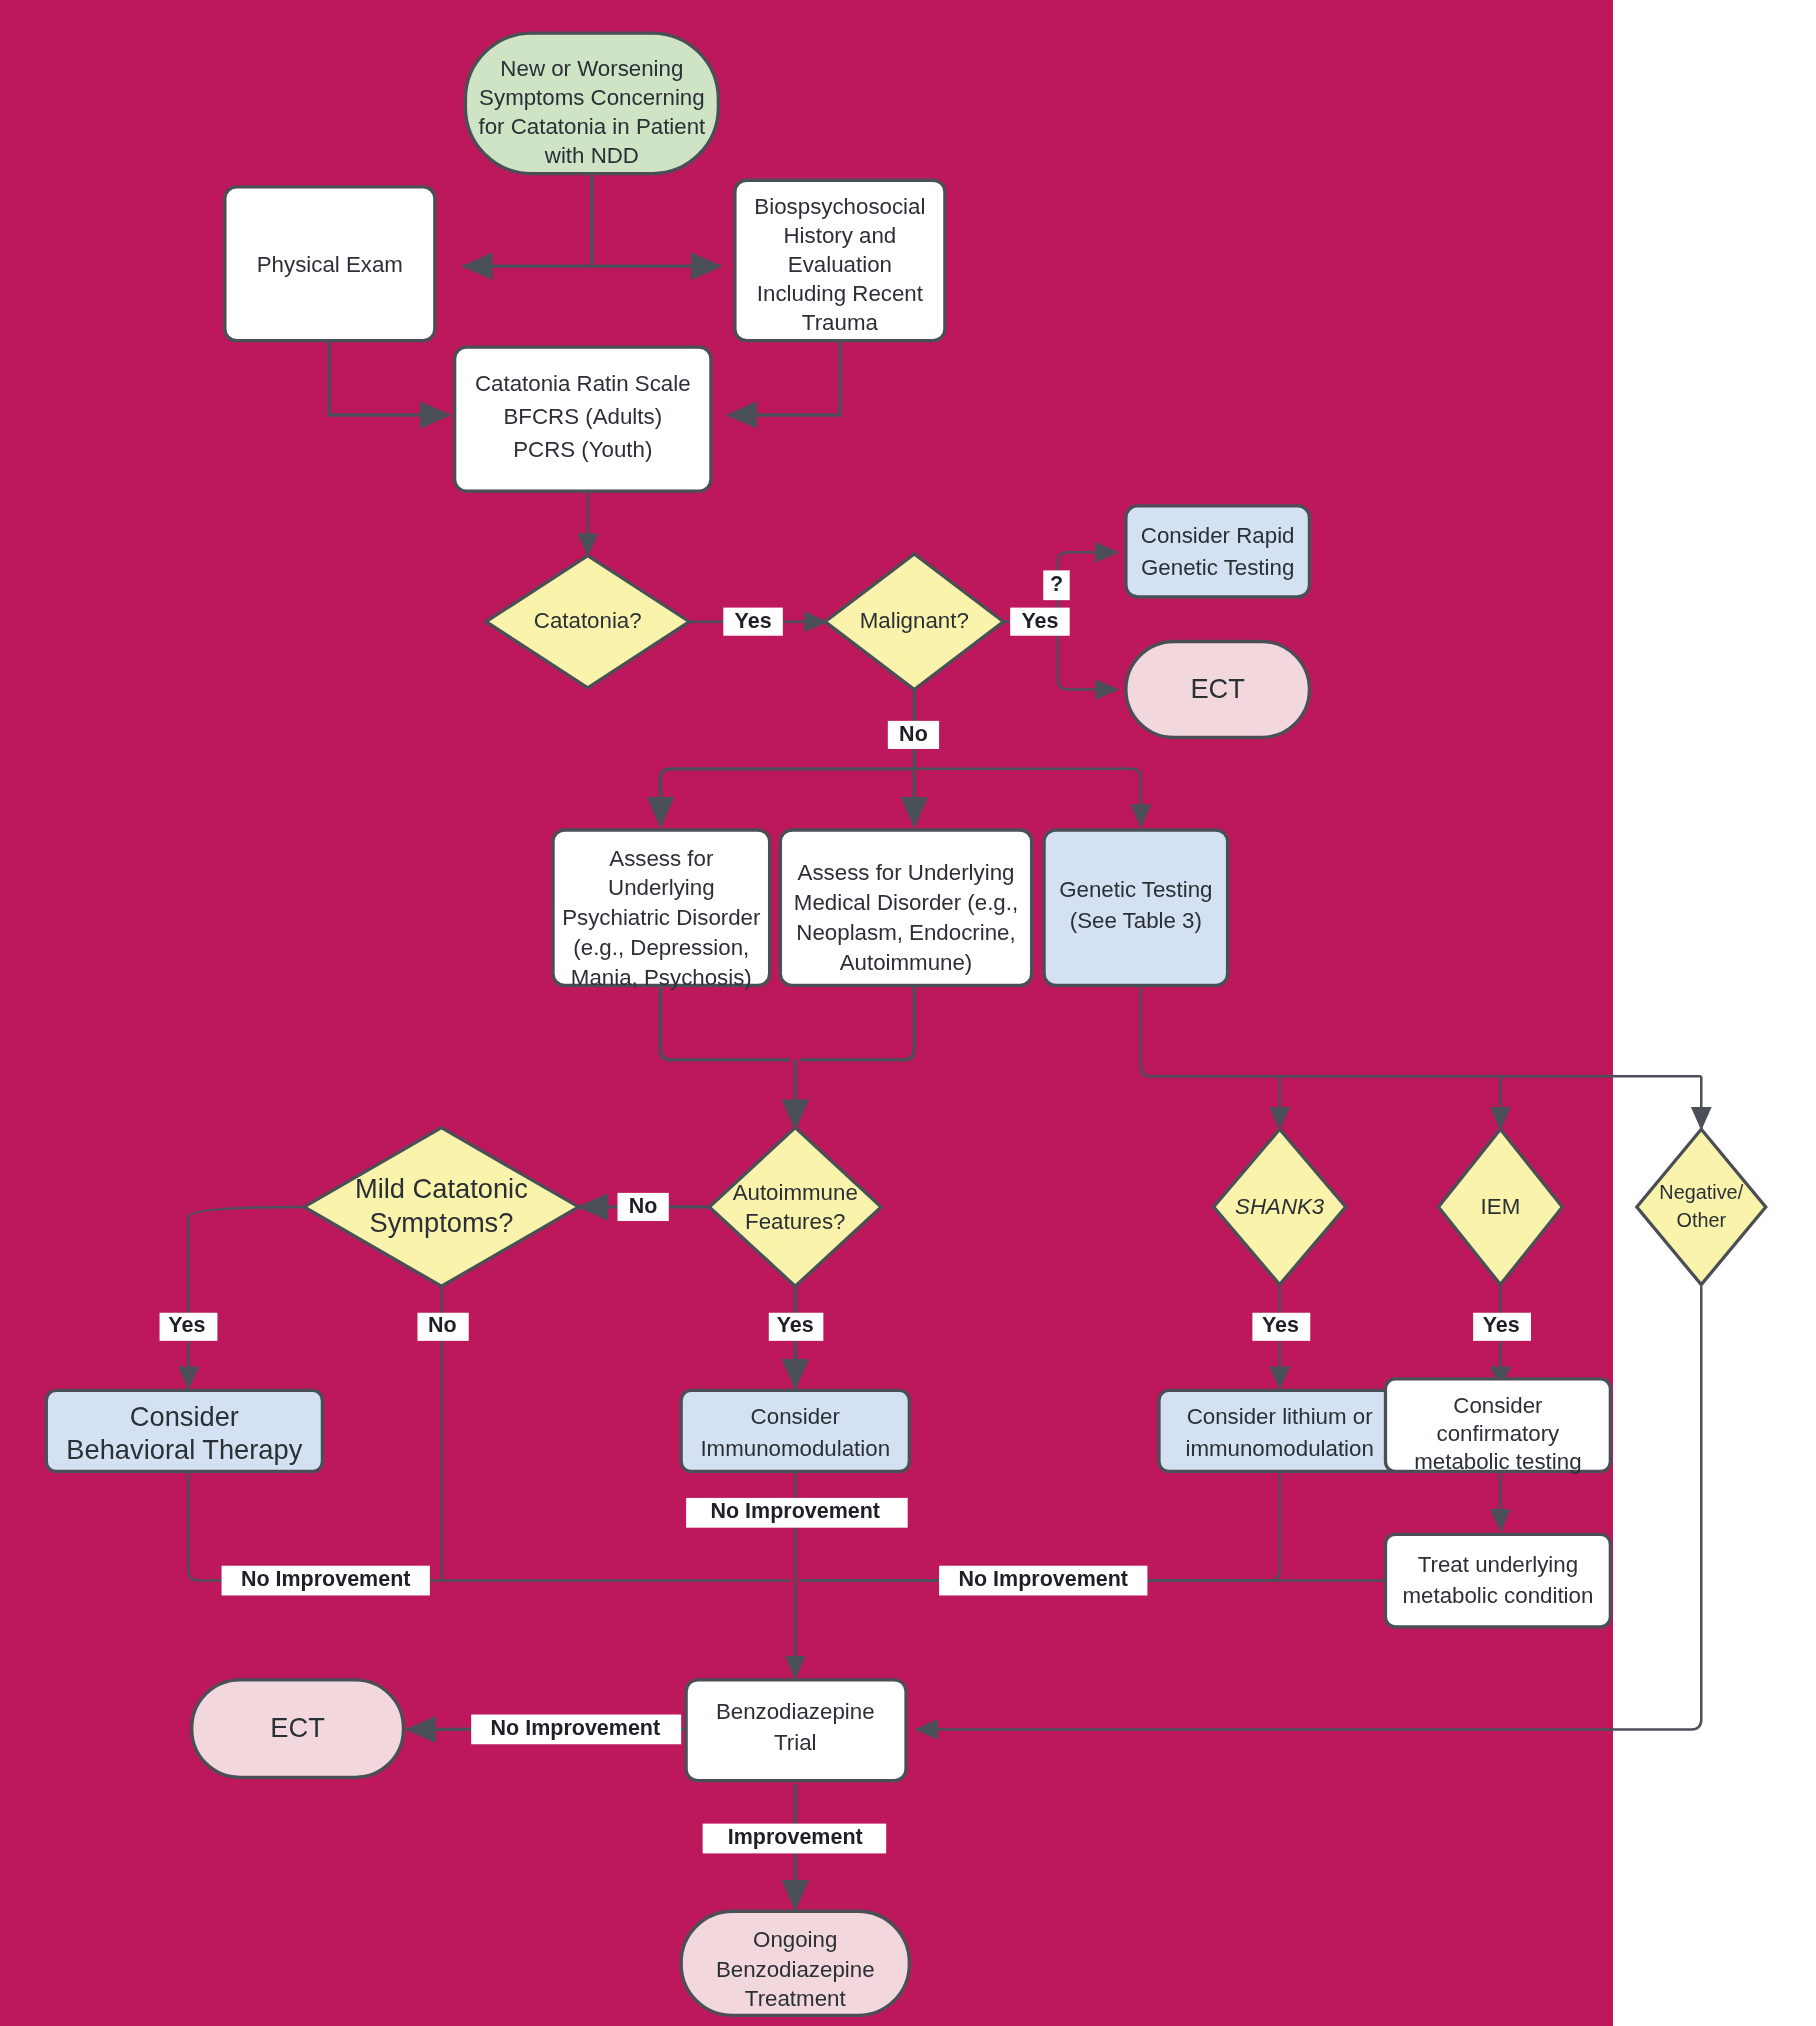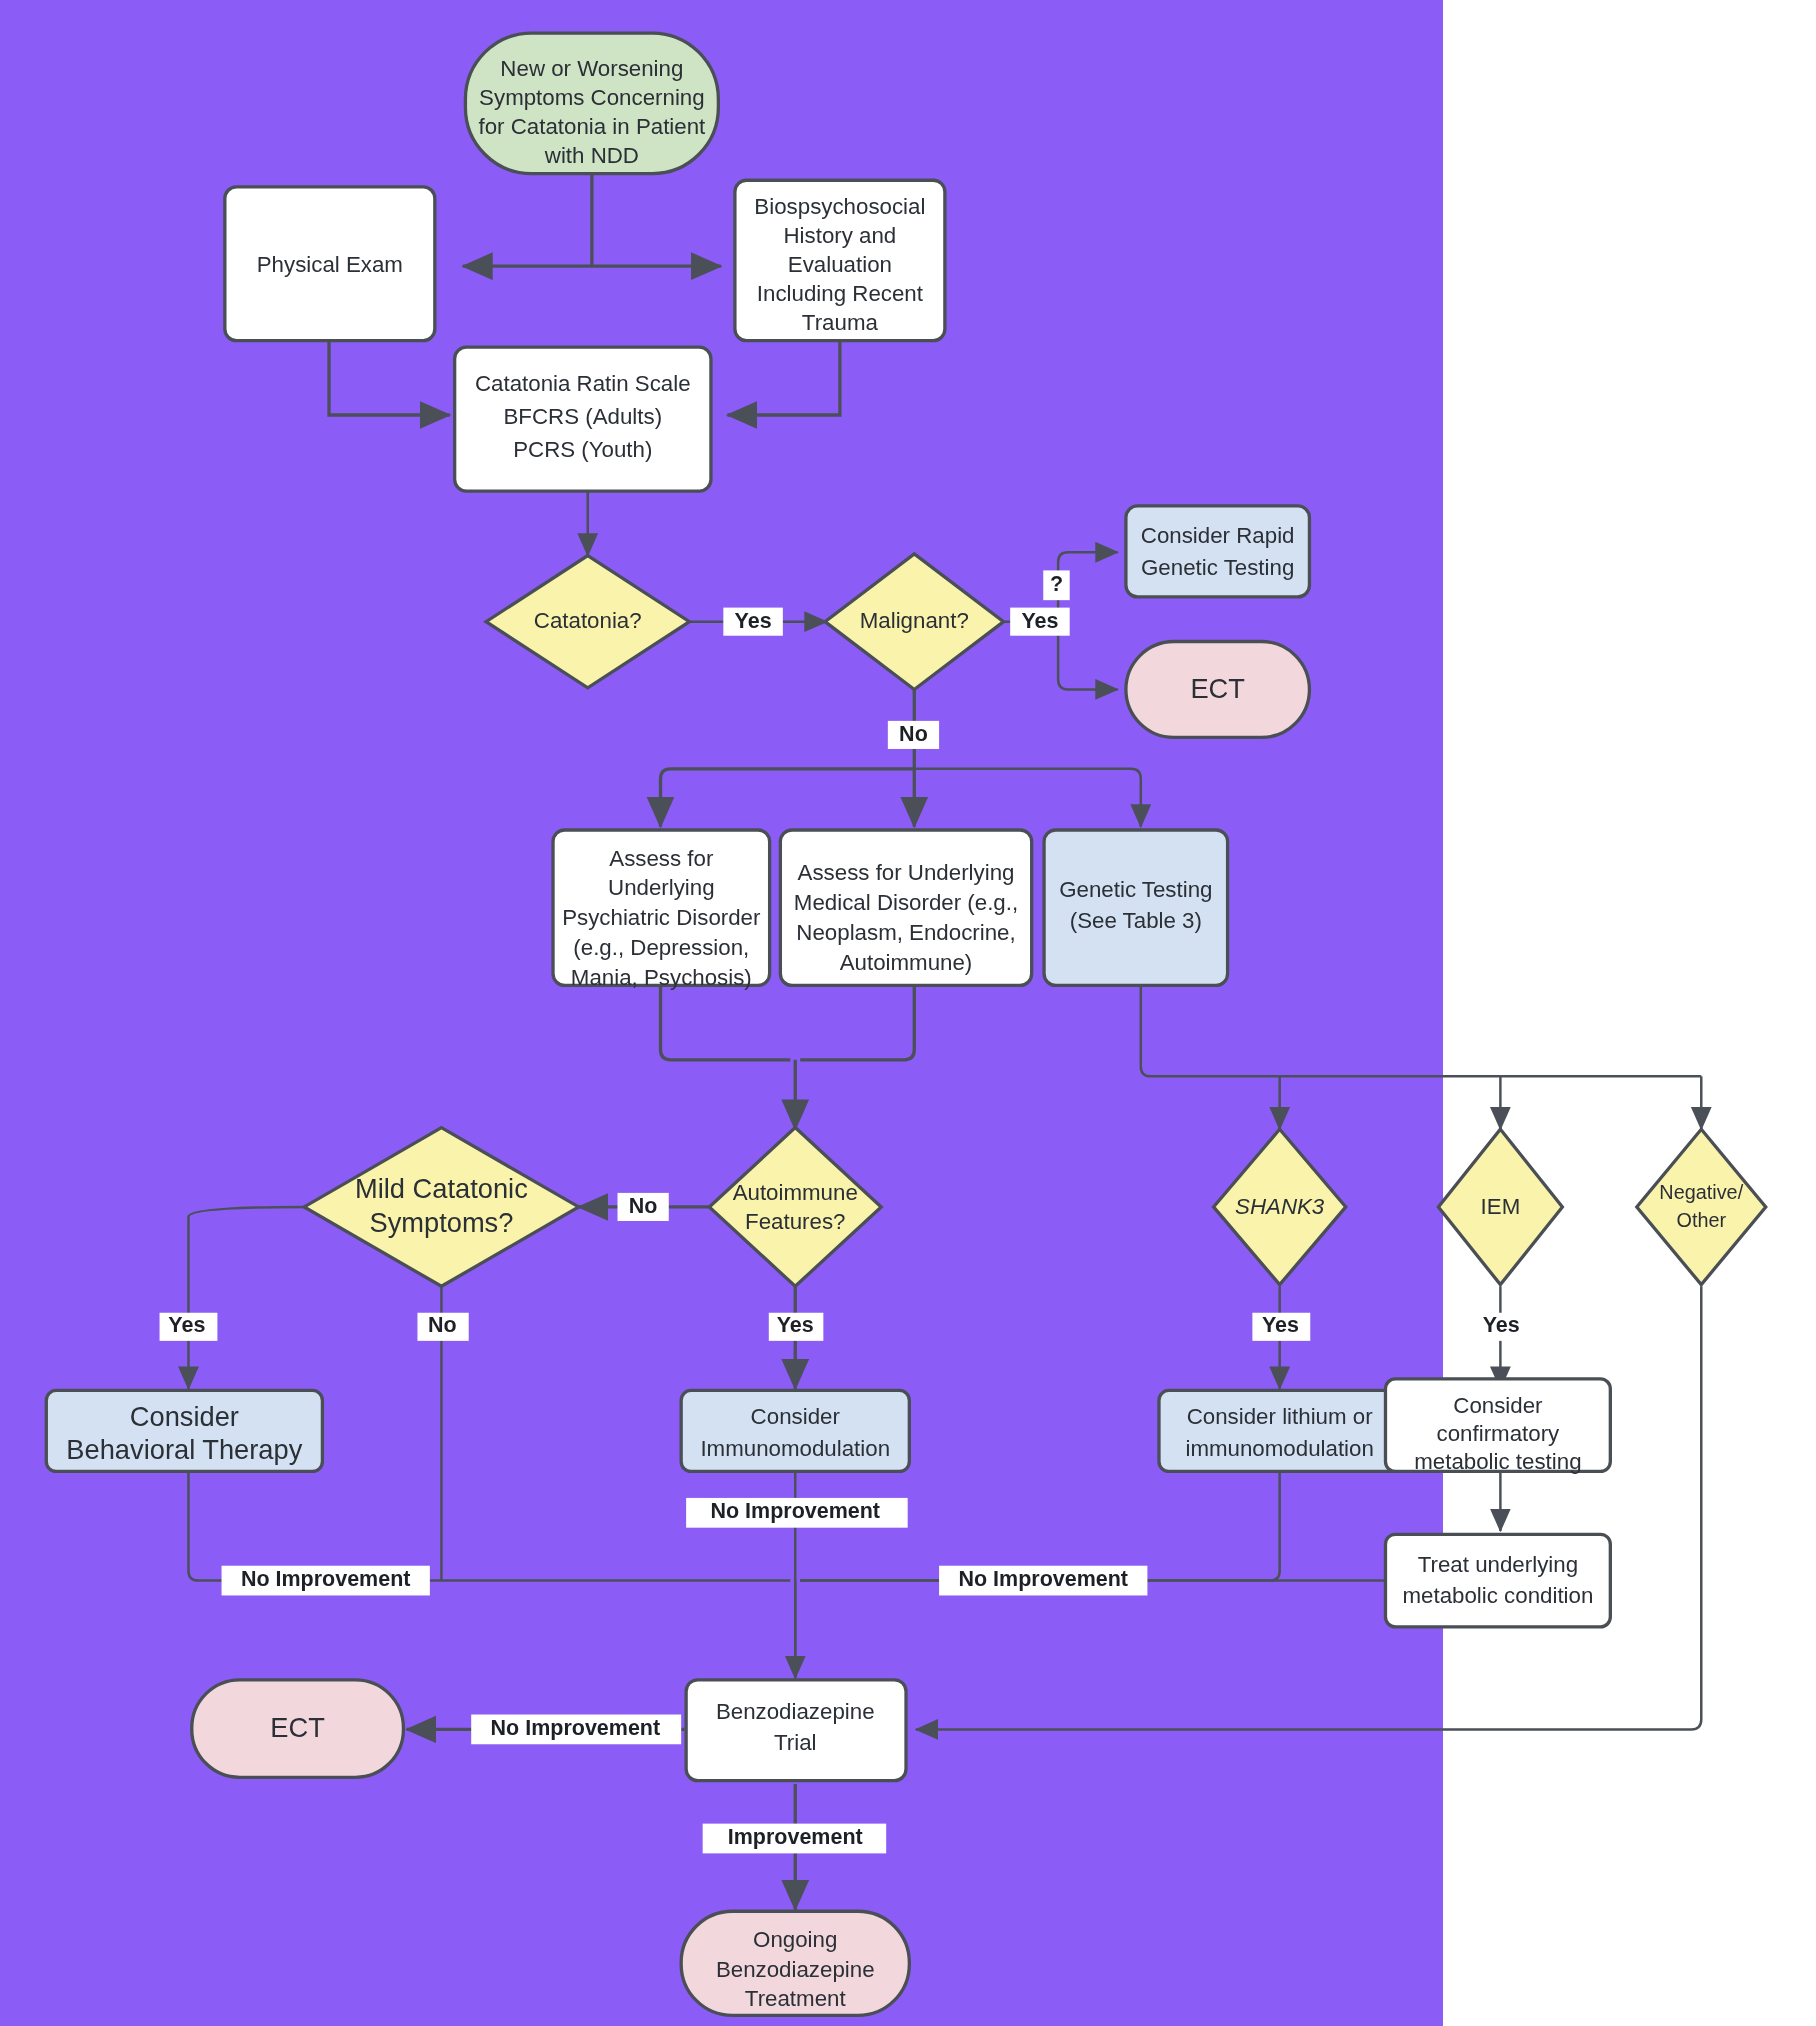--- a/index.html
+++ b/index.html
@@ -2,23 +2,23 @@
 <html style="font-size:13.2px"><head>
 <meta charset="utf-8">
 <style>
   html, body {
     margin: 0;
     padding: 0;
     background: #ffffff;
   }
   #canvas {
     position: relative;
-    width: 1443px;
+    width: 1613px;
     height: 2027px;
-    background: #8b5cf6;
+    background: #be185d;
     font-family: "Liberation Sans", sans-serif;
   }
   svg.flow {
     position: absolute;
     top: 0; left: 0;
     width: 1817px;
     height: 2027px;
   }
   
   .node-text {

